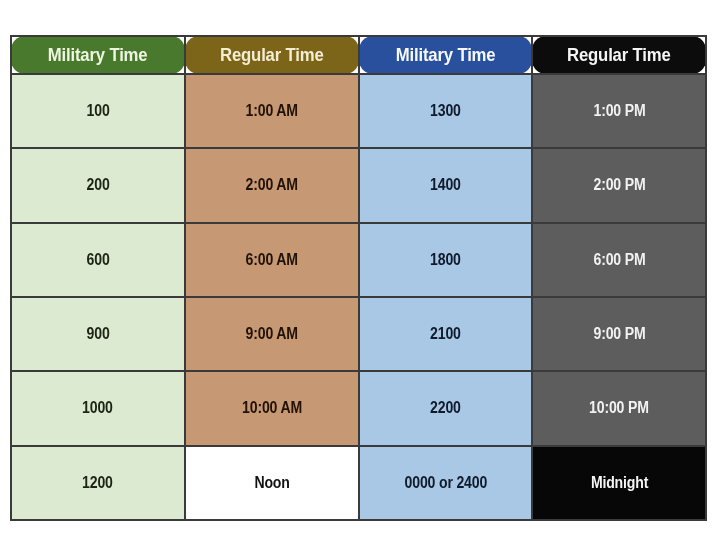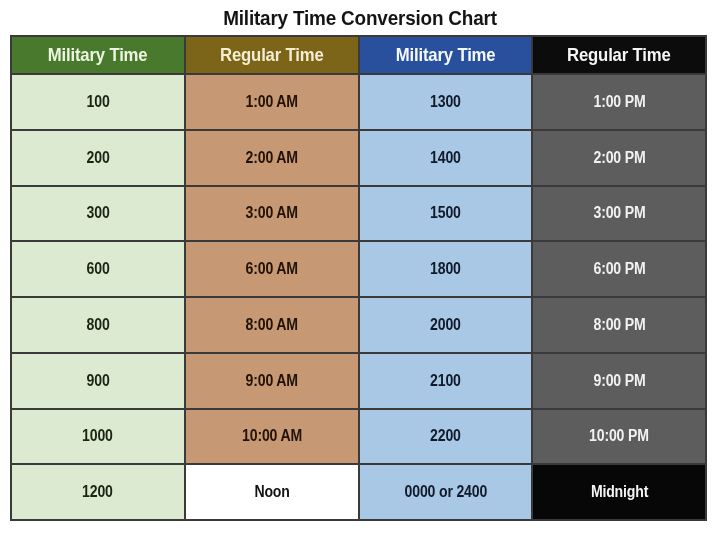--- a/index.html
+++ b/index.html
@@ -23,21 +23,21 @@
     position: absolute; left: 10px; top: 35px;
     width: 697px; height: 486px;
     border-collapse: collapse; table-layout: fixed;
   }
   th, td {
     border: 2px solid var(--border-color, #3a3a3a);
     text-align: center; vertical-align: middle;
     font-weight: 700;
     overflow: hidden; white-space: nowrap;
   }
-  th { height: 38px; font-size: 19px; }
+  th { height: 38px; font-size: 19px; border-radius: 14px; }
   td { font-size: 16px; }
   .txt { display: inline-block; transform: scaleX(0.88); transform-origin: center; letter-spacing: -0.2px; }
 
   th.h0 { background: var(--h0-bg); color: var(--h0-fg); }
   th.h1 { background: var(--h1-bg); color: var(--h1-fg); }
   th.h2 { background: var(--h2-bg); color: var(--h2-fg); }
   th.h3 { background: var(--h3-bg); color: var(--h3-fg); }
 
   td.c0 { background: var(--c0-bg); color: var(--c0-fg); }
   td.c1 { background: var(--c1-bg); color: var(--c1-fg); }
@@ -45,23 +45,20 @@
   td.c3 { background: var(--c3-bg); color: var(--c3-fg); }
 
   tr.last-row td.c1 { background: var(--noon-bg); color: var(--noon-fg); }
   tr.last-row td.c3 { background: var(--midnight-bg); color: var(--midnight-fg); }
 </style>
 </head>
 <body style="background: rgb(255, 255, 255);">
 
 <div class="page">
 
-  <h1 class="chart-title" style="color: rgb(20, 20, 20);">
-    <span class="txt">Military Time Conversion Chart</span>
-  </h1>
 
   <table class="conversion">
     <thead>
       <tr>
         <th class="h0">
           <span class="txt">Military Time</span>
         </th>
         <th class="h1">
           <span class="txt">Regular Time</span>
         </th>
@@ -80,36 +77,24 @@
       <td class="c2"><span class="txt">1300</span></td>
       <td class="c3"><span class="txt">1:00 PM</span></td>
     </tr>
         <tr>
       <td class="c0"><span class="txt">200</span></td>
       <td class="c1"><span class="txt">2:00 AM</span></td>
       <td class="c2"><span class="txt">1400</span></td>
       <td class="c3"><span class="txt">2:00 PM</span></td>
     </tr>
         <tr>
-      <td class="c0"><span class="txt">300</span></td>
-      <td class="c1"><span class="txt">3:00 AM</span></td>
-      <td class="c2"><span class="txt">1500</span></td>
-      <td class="c3"><span class="txt">3:00 PM</span></td>
-    </tr>
-        <tr>
       <td class="c0"><span class="txt">600</span></td>
       <td class="c1"><span class="txt">6:00 AM</span></td>
       <td class="c2"><span class="txt">1800</span></td>
       <td class="c3"><span class="txt">6:00 PM</span></td>
-    </tr>
-        <tr>
-      <td class="c0"><span class="txt">800</span></td>
-      <td class="c1"><span class="txt">8:00 AM</span></td>
-      <td class="c2"><span class="txt">2000</span></td>
-      <td class="c3"><span class="txt">8:00 PM</span></td>
     </tr>
         <tr>
       <td class="c0"><span class="txt">900</span></td>
       <td class="c1"><span class="txt">9:00 AM</span></td>
       <td class="c2"><span class="txt">2100</span></td>
       <td class="c3"><span class="txt">9:00 PM</span></td>
     </tr>
         <tr>
       <td class="c0"><span class="txt">1000</span></td>
       <td class="c1"><span class="txt">10:00 AM</span></td>

